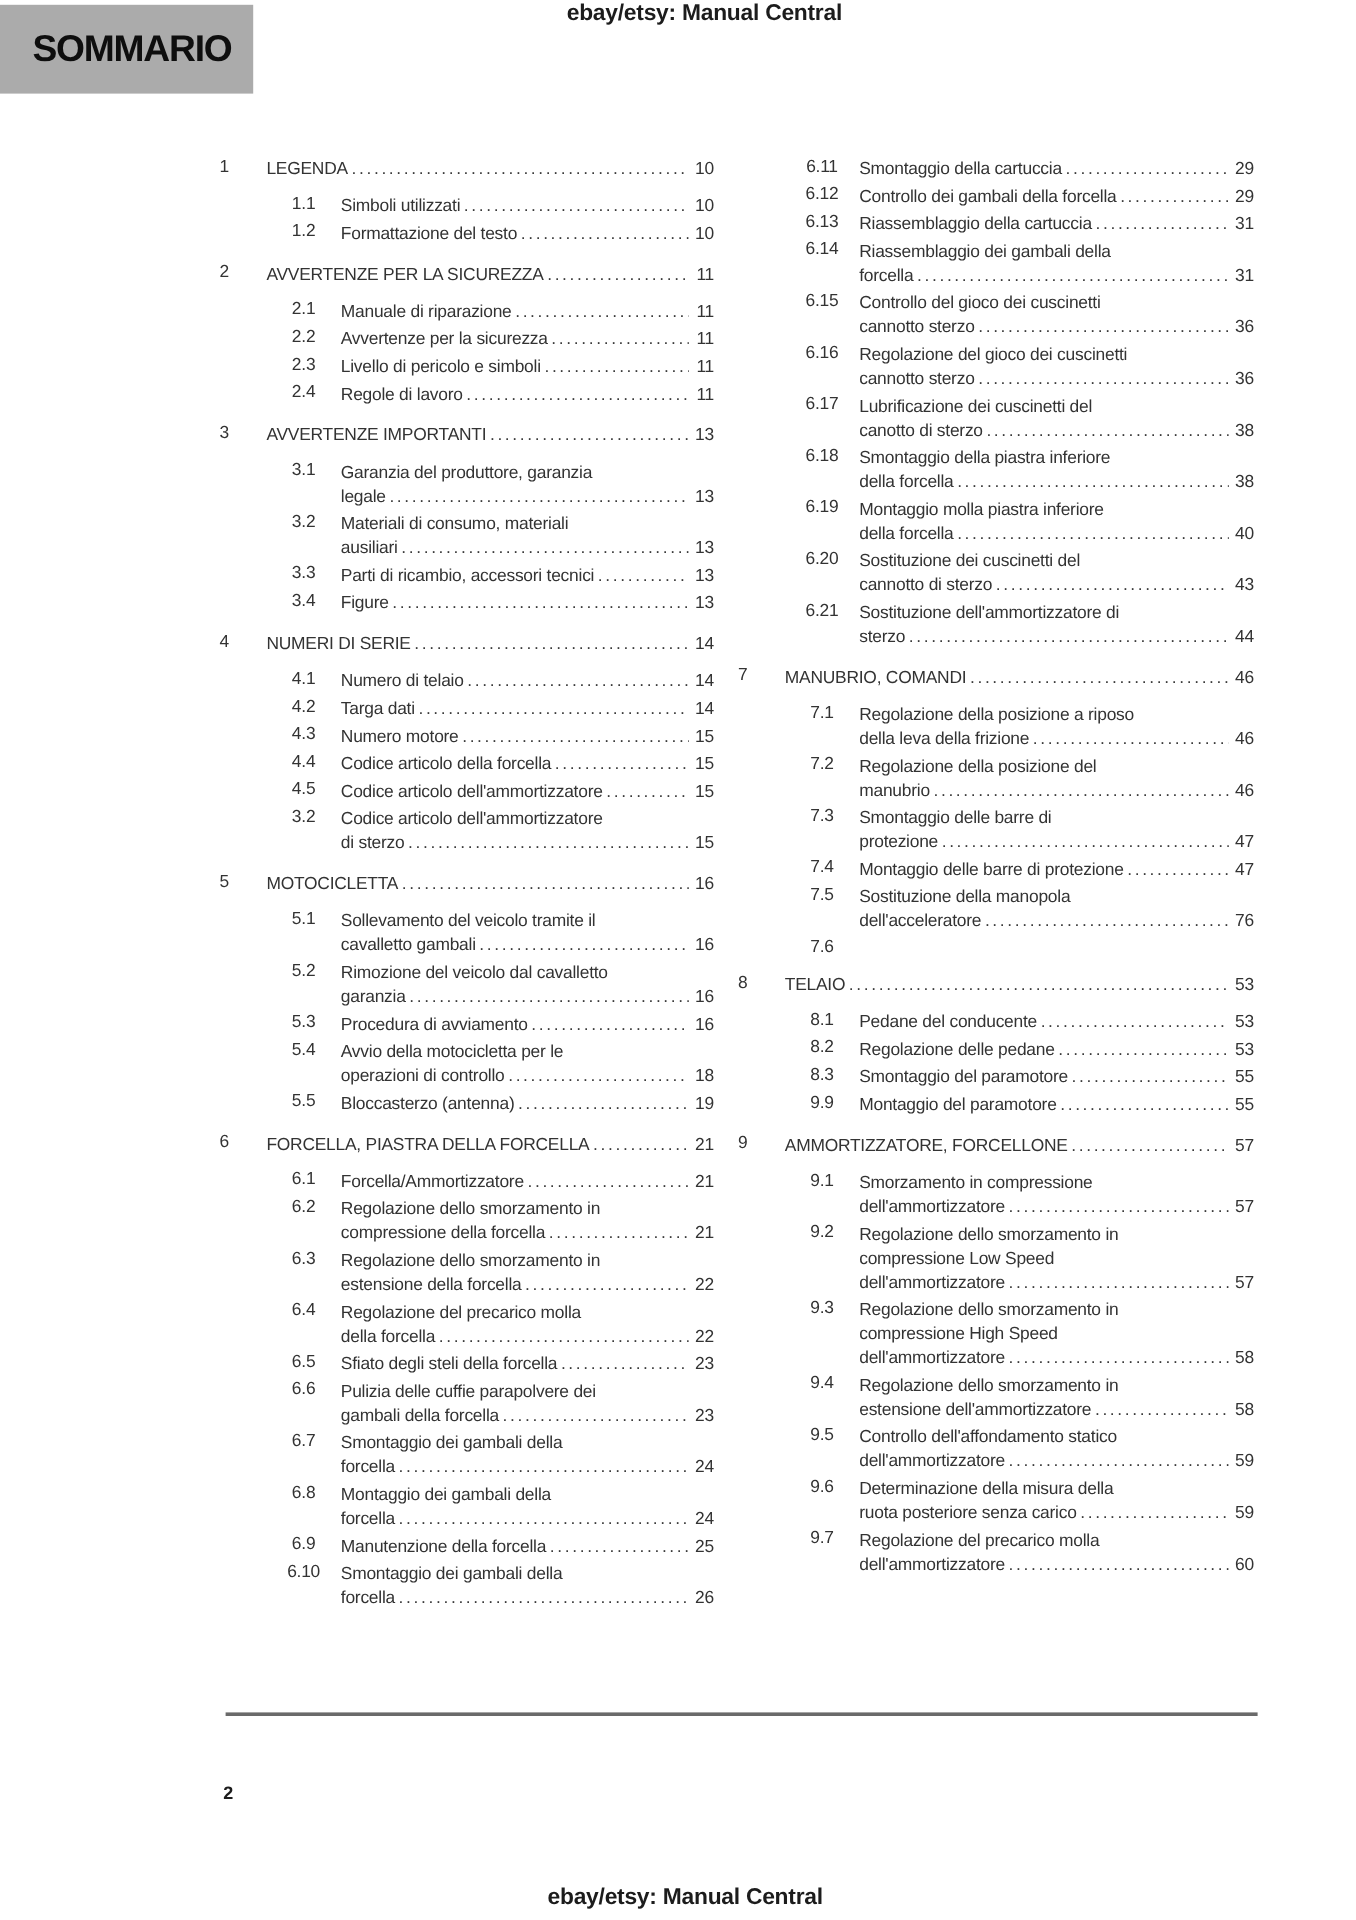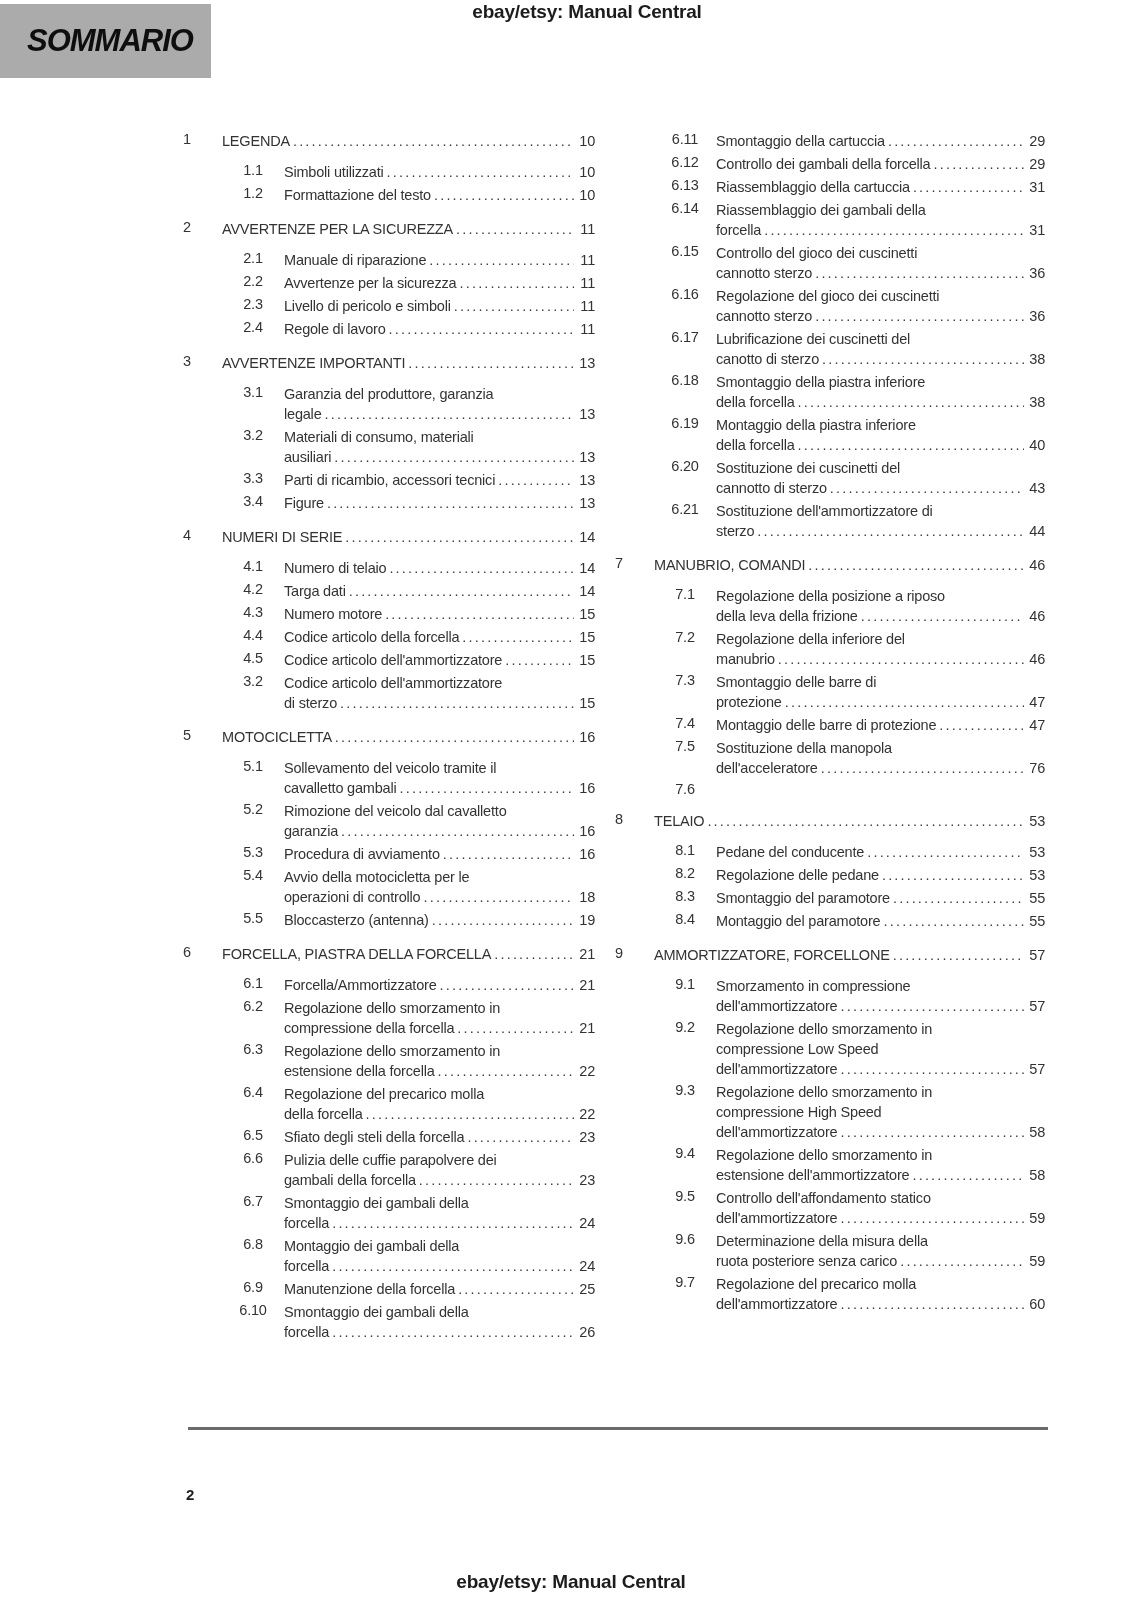--- a/index.html
+++ b/index.html
@@ -36,21 +36,20 @@
   
   .sommario-tab {
     position: absolute;
     top: 4px; left: 0;
     width: 211px; height: 74px;
     background: #ababab;
     display: flex;
     align-items: center;
     box-sizing: border-box;
     padding-left: 27px;
-    font-style: italic;
   }
   .sommario-tab .tab-label {
     font-size: 31px;
     font-weight: bold;
     color: #0e0e0e;
     letter-spacing: -1px;
   }
 
   
   .toc-col {
@@ -582,21 +581,21 @@
           <div class="tline leaderline">
             <span class="t">della forcella</span>
             <span class="dots"></span>
             <span class="pg">38</span>
           </div>
         </div>
       </div>
       <div class="row item">
         <span class="num">6.19</span>
         <div class="txt">
-          <div class="tline">Montaggio della piastra inferiore</div>
+          <div class="tline">Montaggio molla piastra inferiore</div>
           <div class="tline leaderline">
             <span class="t">della forcella</span>
             <span class="dots"></span>
             <span class="pg">40</span>
           </div>
         </div>
       </div>
       <div class="row item">
         <span class="num">6.20</span>
         <div class="txt">
@@ -636,21 +635,21 @@
           <div class="tline leaderline">
             <span class="t">della leva della frizione</span>
             <span class="dots"></span>
             <span class="pg">46</span>
           </div>
         </div>
       </div>
       <div class="row item">
         <span class="num">7.2</span>
         <div class="txt">
-          <div class="tline">Regolazione della inferiore del</div>
+          <div class="tline">Regolazione della posizione del</div>
           <div class="tline leaderline">
             <span class="t">manubrio</span>
             <span class="dots"></span>
             <span class="pg">46</span>
           </div>
         </div>
       </div>
       <div class="row item">
         <span class="num">7.3</span>
         <div class="txt">
@@ -720,21 +719,21 @@
         <span class="num">8.3</span>
         <div class="txt">
           <div class="tline leaderline">
             <span class="t">Smontaggio del paramotore</span>
             <span class="dots"></span>
             <span class="pg">55</span>
           </div>
         </div>
       </div>
       <div class="row item">
-        <span class="num">8.4</span>
+        <span class="num">9.9</span>
         <div class="txt">
           <div class="tline leaderline">
             <span class="t">Montaggio del paramotore</span>
             <span class="dots"></span>
             <span class="pg">55</span>
           </div>
         </div>
       </div>
       <div class="row section">
         <span class="num">9</span>

